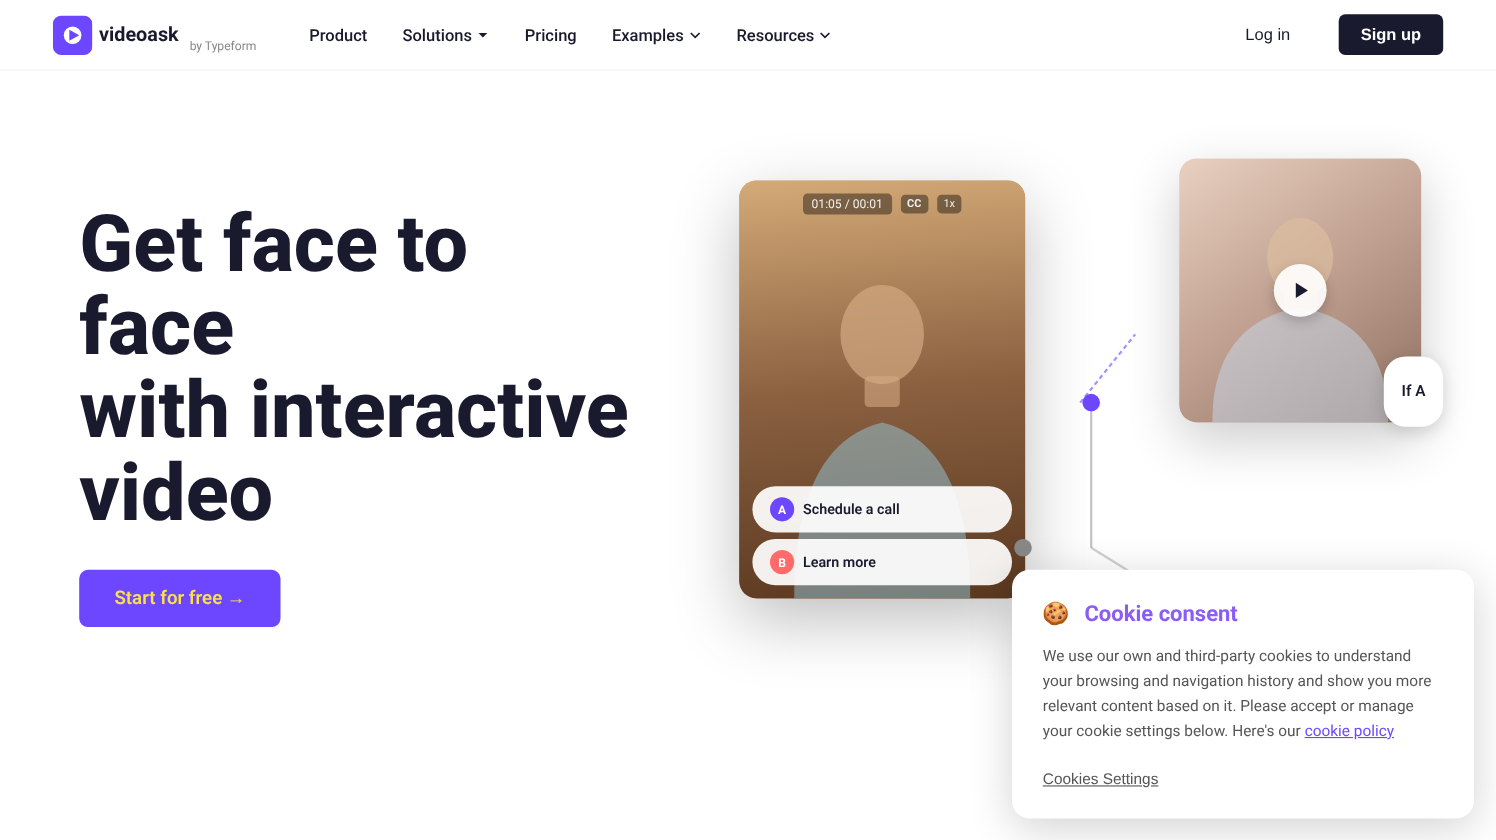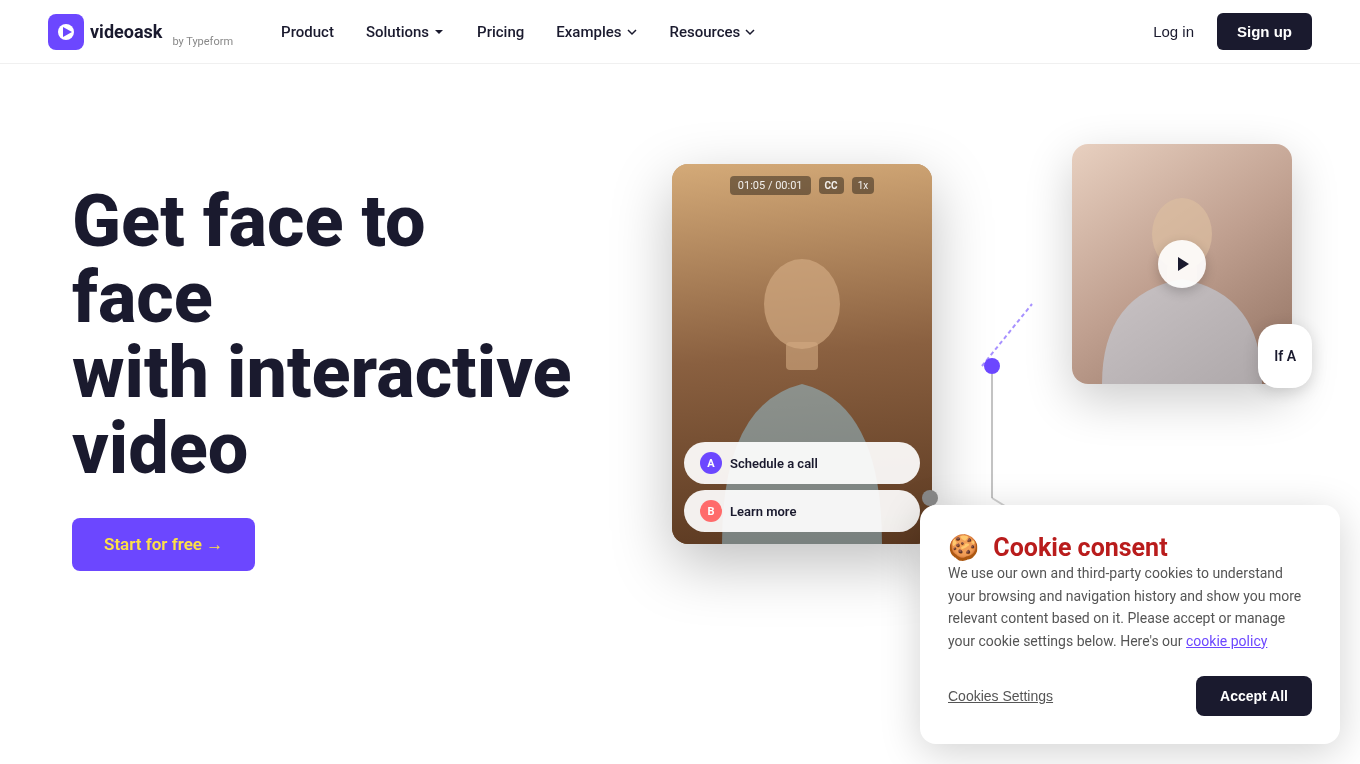--- a/index.html
+++ b/index.html
@@ -72,21 +72,21 @@
 
     .nav-link .chevron {
       width: 12px;
       height: 12px;
       display: inline-block;
     }
 
     .nav-actions {
       display: flex;
       align-items: center;
-      gap: 7px;
+      gap: 28px;
     }
 
     .btn-login {
       font-size: 15px;
       color: #1a1a2e;
       font-weight: 500;
       background: none;
       border: none;
       cursor: pointer;
       padding: 8px 16px;
@@ -344,24 +344,24 @@
       right: 20px;
       width: 420px;
       background: #fff;
       border-radius: 16px;
       box-shadow: 0 8px 40px rgba(0,0,0,0.18);
       padding: 28px;
       z-index: 100;
     }
 
     .cookie-title {
-      font-size: 25px;
+      font-size: 20px;
       font-weight: 700;
-      color: #b91c1c;
-      margin-bottom: 0;
+      color: #8b5cf6;
+      margin-bottom: 16px;
     }
 
     .cookie-emoji {
       margin-right: 8px;
     }
 
     .cookie-body {
       font-size: 14px;
       color: #555;
       line-height: 1.6;
@@ -530,15 +530,14 @@
   <div class="cookie-title">
     <span class="cookie-emoji">🍪</span>
     <span>Cookie consent</span>
   </div>
   <p class="cookie-body">
     <span>We use our own and third-party cookies to understand your browsing and navigation history and show you more relevant content based on it. Please accept or manage your cookie settings below. Here's our </span>
     <a class="cookie-link" href="#">cookie policy</a>
   </p>
   <div class="cookie-actions">
     <button class="btn-cookie-settings">Cookies Settings</button>
-    <button class="btn-accept-all">Accept All</button>
   </div>
 </div>
 
 </body></html>

